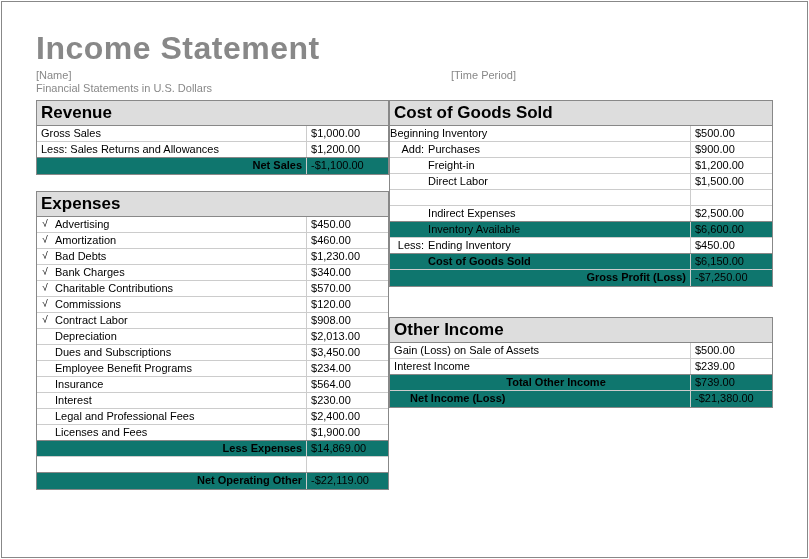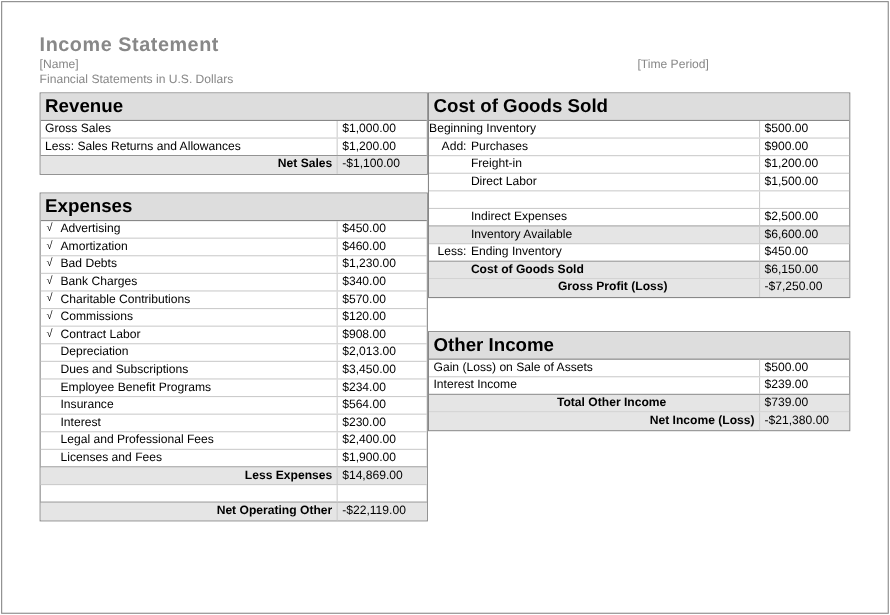--- a/index.html
+++ b/index.html
@@ -14,35 +14,35 @@
     position: relative;
   }
   .page {
     border: 1px solid #888;
     width: 807px;
     height: 557px;
     margin: 1px;
     padding: 28px 34px 10px 34px;
   }
   .title {
-    font-size: 18px;
+    font-size: 32px;
     font-weight: bold;
     color: #888;
     letter-spacing: 0.5px;
     margin: 0 0 2px 0;
   }
   .meta-row {
     display: flex;
     justify-content: space-between;
     color: #888;
     font-size: 11px;
     margin-bottom: 1px;
   }
   .meta-left { width: 355px; }
-  .meta-right { width: 322px; text-align: center; }
+  .meta-right { width: 322px; }
   .subtitle {
     color: #888;
     font-size: 11px;
     margin-bottom: 6px;
   }
   .columns {
     display: flex;
     justify-content: space-between;
     align-items: flex-start;
   }
@@ -70,21 +70,21 @@
   .c-chk { width: 16px; text-align: center; padding: 1px 0; font-size: 10px; }
   .c-lbl { flex: 1; padding: 1px 4px 1px 2px; }
   .c-pre { width: 36px; padding: 1px 2px; text-align: right; }
   .c-val {
     width: 82px;
     padding: 1px 4px;
     text-align: left;
     border-left: 1px solid #ccc;
   }
   .sep-row { border-bottom: 1px solid #888; }
-  .total-row { background: #e5e5e5; }
+  .total-row { background: #0f766e; }
   .total-row .c-lbl { font-weight: bold; text-align: right; padding-right: 4px; }
   .total-inline .c-lbl { font-weight: bold; }
   .bold { font-weight: bold; }
   .blank { height: 14px; }
   .c-lbl-main { flex:1; padding:1px 4px; }
 </style>
 </head>
 <body>
 
 <div class="page">
@@ -246,40 +246,40 @@
           <div class="c-lbl">Ending Inventory</div>
           <div class="c-val">$450.00</div>
         </div>
         <div class="row total-row total-inline">
           <div class="c-pre"></div>
           <div class="c-lbl bold" style="text-align:left">Cost of Goods Sold</div>
           <div class="c-val">$6,150.00</div>
         </div>
         <div class="row total-row total-inline">
           <div class="c-pre"></div>
-          <div class="c-lbl bold" style="text-align:center">Gross Profit (Loss)</div>
+          <div class="c-lbl bold" style="text-align:right">Gross Profit (Loss)</div>
           <div class="c-val">-$7,250.00</div>
         </div>
       </div>
 
       <div class="section" style="margin-top:30px">
         <div class="sec-head">Other Income</div>
         <div class="row">
           <div class="c-lbl-main">Gain (Loss) on Sale of Assets</div>
           <div class="c-val">$500.00</div>
         </div>
         <div class="row sep-row">
           <div class="c-lbl-main">Interest Income</div>
           <div class="c-val">$239.00</div>
         </div>
         <div class="row total-row total-inline">
           <div class="c-lbl bold" style="text-align:center;padding-left:36px">Total Other Income</div>
           <div class="c-val">$739.00</div>
         </div>
         <div class="row total-row total-inline">
-          <div class="c-lbl bold" style="text-align:right;padding-left:20px">Net Income (Loss)</div>
+          <div class="c-lbl bold" style="text-align:left;padding-left:20px">Net Income (Loss)</div>
           <div class="c-val">-$21,380.00</div>
         </div>
       </div>
 
     </div>
   </div>
 </div>
 
 </body></html>

